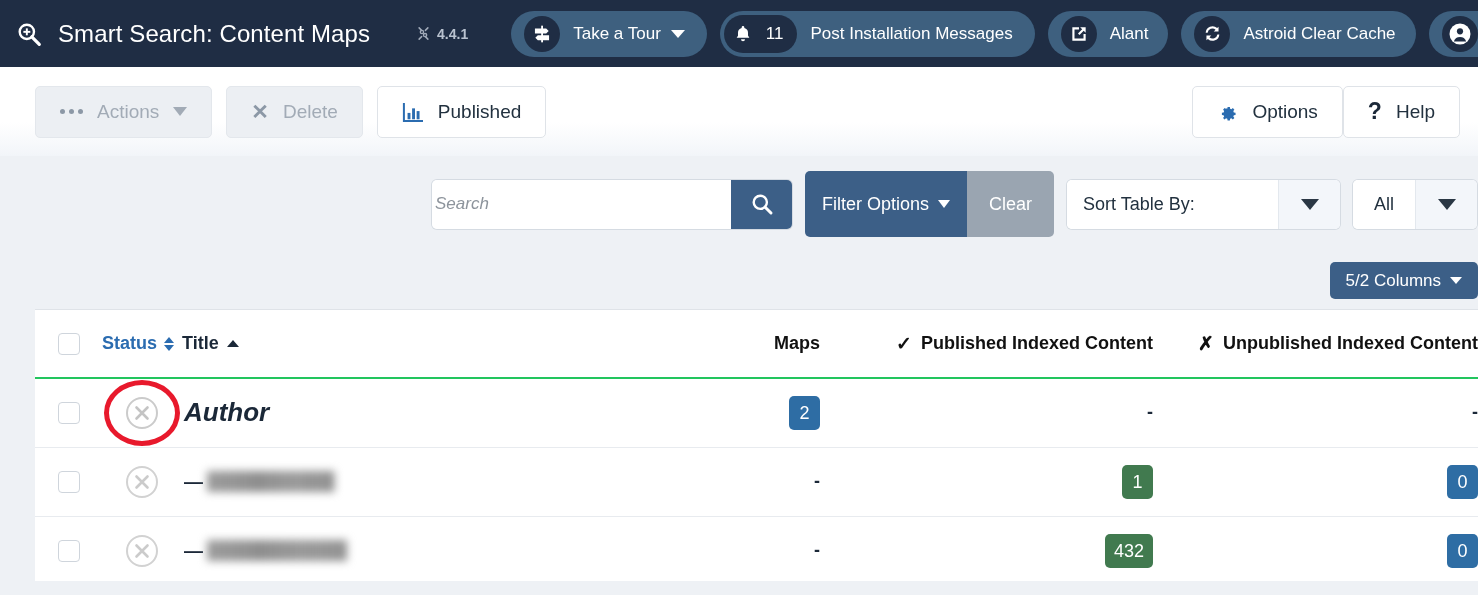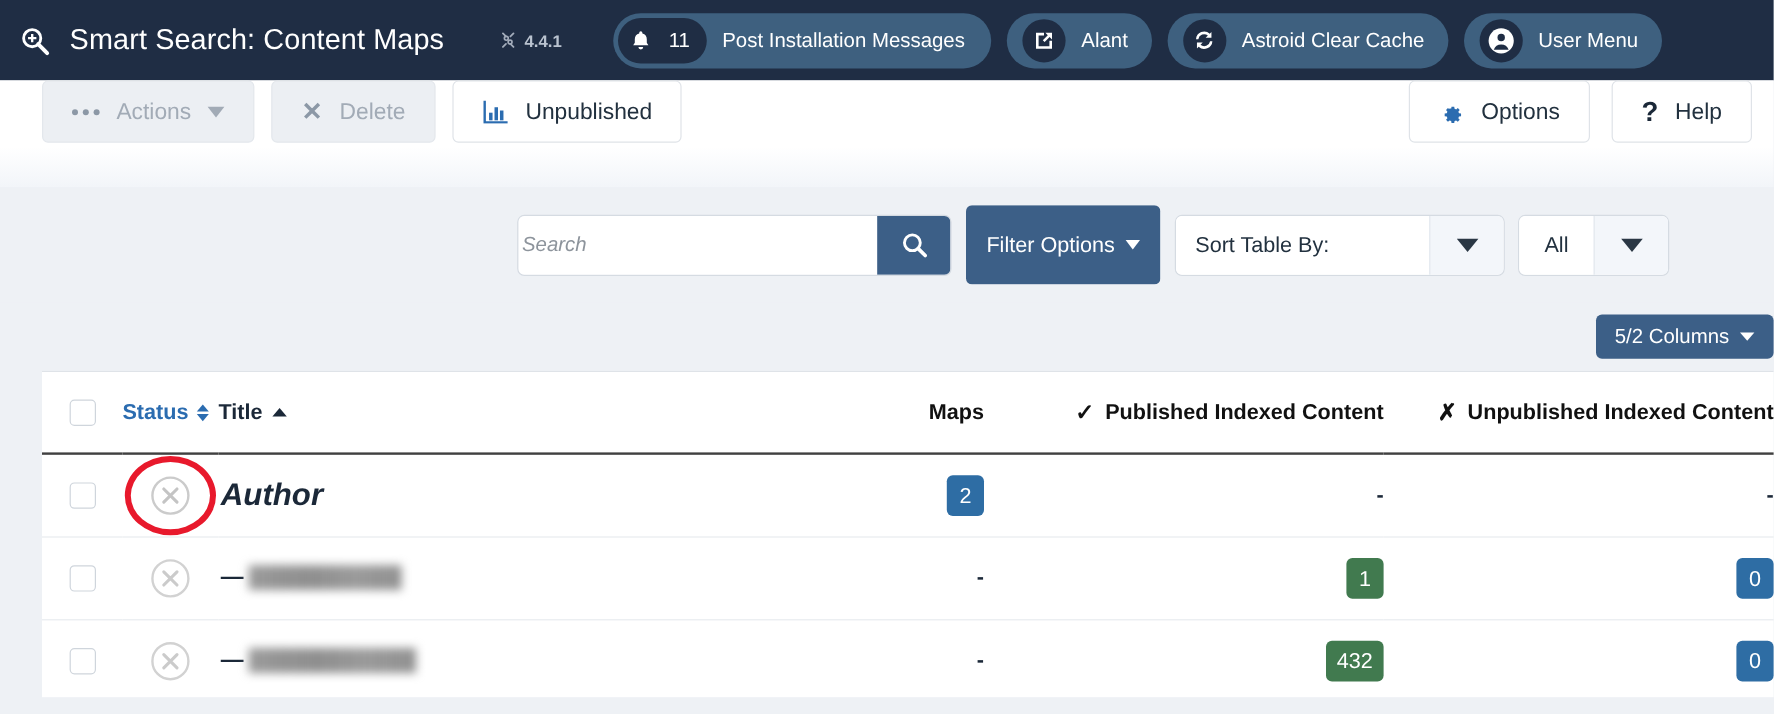--- a/index.html
+++ b/index.html
@@ -67,24 +67,24 @@
     width: 0; height: 0;
     border-left: 7px solid transparent;
     border-right: 7px solid transparent;
     border-top: 8px solid #ffffff;
   }
 
   
   .toolbar {
     position: absolute; left:0; top: 67px; width: 1478px; height: 89px;
     background: linear-gradient(180deg,#ffffff 0%, #ffffff 62%, #f2f5f9 100%);
-    display: flex; align-items: flex-start;
+    display: flex; align-items: center;
   }
   .tb-left { display:flex; align-items:center; gap: 14px; padding-left: 35px; }
-  .tb-right { display:flex; align-items:center; gap: 18px; margin-left:auto; padding-right: 18px; }
+  .tb-right { display:flex; align-items:center; margin-left:auto; padding-right: 18px; }
   .btn {
     display:flex; align-items:center; justify-content:center; gap: 14px;
     height: 52px; padding: 0 24px;
     border: 1px solid #dfe3e8; border-radius: 5px;
     background: #ffffff; color:#22313f;
     font-size: 19px; cursor: pointer; white-space: nowrap;
   }
   .btn.disabled { background: #eceff3; color:#a2abb6; border-color:#e3e7ec; cursor: default; }
   .btn .lbl { line-height: 1; }
   .dots { display:flex; gap:4px; }
@@ -173,21 +173,21 @@
 
   
   .tablewrap {
     position:absolute; left:35px; top:309px; width:1443px; height: 272px;
     background:#ffffff;
     border-top:1px solid #dfe3e8;
   }
   table { width:100%; border-collapse: collapse; table-layout: fixed; }
   th, td { padding:0; }
   thead tr { height:68px; }
-  thead th { border-bottom: 2px solid #404040; vertical-align: middle; }
+  thead th { border-bottom: 2px solid #22c55e; vertical-align: middle; }
   tbody tr { height: 69px; }
   tbody tr + tr td { border-top: 1px solid #e8ebef; }
 
   .col-check { width: 67px; }
   .col-status { width: 80px; }
   .col-title { width: 513px; }
   .col-maps { width: 125px; }
   .col-pub { width: 333px; }
   .col-unpub { width: 325px; }
 
@@ -261,20 +261,31 @@
     <svg class="joomla-mark" viewBox="0 0 24 24">
       <path d="M5 3 L9 7 M19 3 L15 7 M5 21 L9 17 M19 21 L15 17" stroke="#b9c2cf" stroke-width="2.4" fill="none" stroke-linecap="round"></path>
       <circle cx="9.5" cy="9.5" r="2.6" fill="none" stroke="#b9c2cf" stroke-width="2.2"></circle>
       <circle cx="14.5" cy="14.5" r="2.6" fill="none" stroke="#b9c2cf" stroke-width="2.2"></circle>
     </svg>
     <span>4.4.1</span>
   </div>
 
   <div class="headerpills">
 
+    <div class="pill pill-plain">
+      <div class="pill-iconwrap">
+        <svg width="20" height="20" viewBox="0 0 24 24">
+          <rect x="11" y="2" width="2.2" height="20" fill="#fff"></rect>
+          <path d="M3.5 5.5 H17 L20 8.5 L17 11.5 H3.5 Z" fill="#fff"></path>
+          <path d="M20.5 13.5 H7 L4 16.5 L7 19.5 H20.5 Z" fill="#fff"></path>
+        </svg>
+      </div>
+      <span class="pill-label">Take a Tour</span>
+      <span class="caret-down"></span>
+    </div>
 
     <div class="pill" style="padding-right:22px;">
       <div class="pill-badgewrap">
         <div class="pill-iconwrap">
           <svg width="20" height="20" viewBox="0 0 24 24">
             <path d="M12 2.5a1.6 1.6 0 0 1 1.6 1.6v.6a6 6 0 0 1 4.4 5.8v3.4l1.6 2.6H4.4L6 14V10.5a6 6 0 0 1 4.4-5.8v-.6A1.6 1.6 0 0 1 12 2.5z" fill="#fff"></path>
             <path d="M9.6 18.2a2.4 2.4 0 0 0 4.8 0z" fill="#fff"></path>
           </svg>
         </div>
         <span class="pill-count">11</span>
@@ -335,21 +346,21 @@
       <span class="lbl">Delete</span>
     </div>
 
     <div class="btn">
       <svg class="stat-icon" viewBox="0 0 24 22">
         <path d="M2 1 V21 H23" fill="none" stroke="#2b6cb0" stroke-width="2.2"></path>
         <rect x="6" y="12" width="3.2" height="7" fill="#2b6cb0"></rect>
         <rect x="11" y="7" width="3.2" height="12" fill="#2b6cb0"></rect>
         <rect x="16" y="10" width="3.2" height="9" fill="#2b6cb0"></rect>
       </svg>
-      <span class="lbl">Unpublished</span>
+      <span class="lbl">Published</span>
     </div>
   </div>
 
   <div class="tb-right">
     <div class="btn">
       <svg class="gear-icon" viewBox="0 0 24 24">
         <path fill="#2b6cb0" d="M12 8.2a3.8 3.8 0 1 0 0 7.6 3.8 3.8 0 0 0 0-7.6zm9.2 5.1l-2-.3a7.4 7.4 0 0 0-.6-1.5l1.3-1.6-1.8-1.8-1.6 1.3a7.4 7.4 0 0 0-1.5-.6l-.3-2h-2.6l-.3 2a7.4 7.4 0 0 0-1.5.6L8.7 8.1 6.9 9.9l1.3 1.6a7.4 7.4 0 0 0-.6 1.5l-2 .3v2.6l2 .3c.15.52.35 1.02.6 1.5L6.9 19.3l1.8 1.8 1.6-1.3c.48.25.98.45 1.5.6l.3 2h2.6l.3-2c.52-.15 1.02-.35 1.5-.6l1.6 1.3 1.8-1.8-1.3-1.6c.25-.48.45-.98.6-1.5l2-.3z"></path>
       </svg>
       <span class="lbl">Options</span>
     </div>
@@ -370,20 +381,23 @@
           <circle cx="10.3" cy="10.3" r="6.6" fill="none" stroke="#ffffff" stroke-width="2.4"></circle>
           <line x1="15.2" y1="15.2" x2="21" y2="21" stroke="#ffffff" stroke-width="3" stroke-linecap="round"></line>
         </svg>
       </button>
     </div>
 
     <div class="filtergroup">
       <div class="filteropts">
         <span>Filter Options</span>
         <span class="caret-w"></span>
+      </div>
+      <div class="clearbtn">
+        <span>Clear</span>
       </div>
     </div>
 
     <div class="selgroup">
       <div class="sel-label" style="width:211px;">Sort Table By:</div>
       <div class="sel-arrow">
           <span class="chev-dark"></span>
         </div>
     </div>
 

